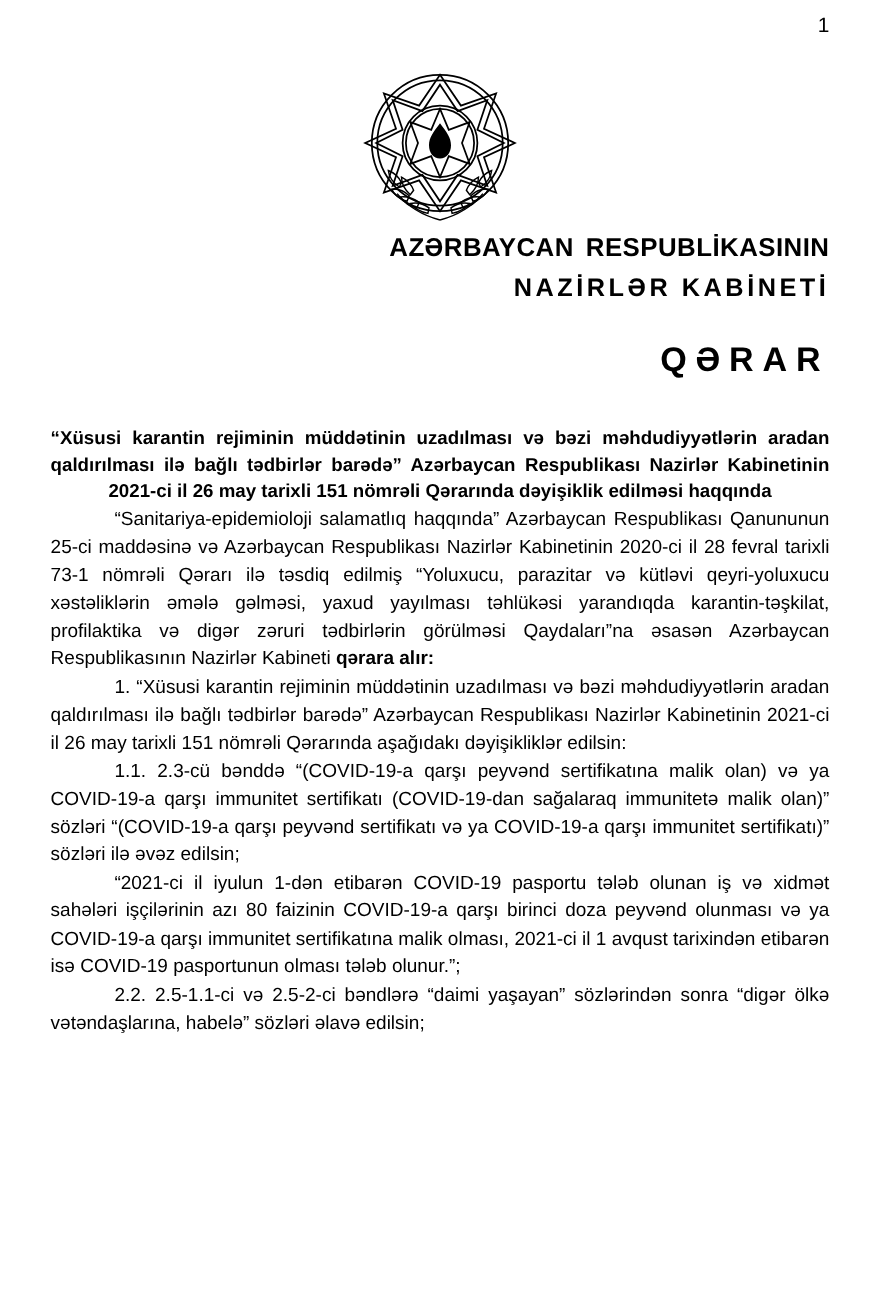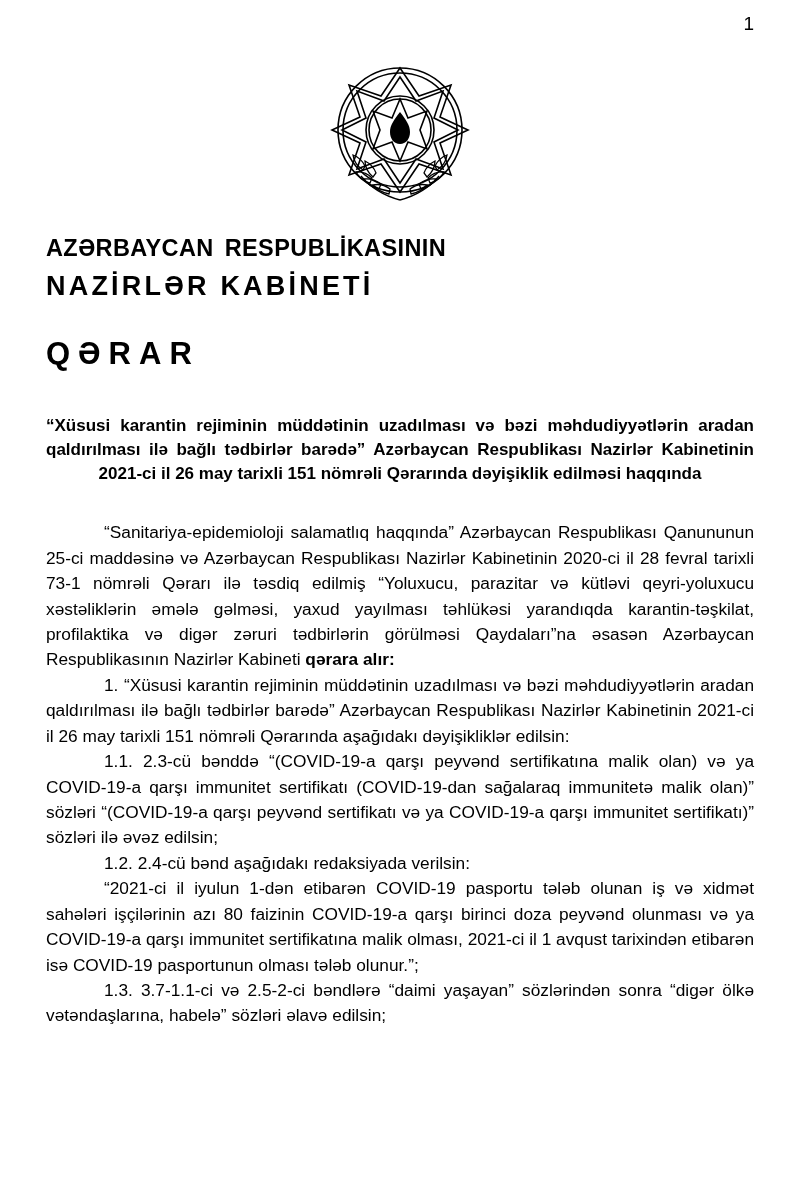--- a/index.html
+++ b/index.html
@@ -32,52 +32,51 @@
     justify-content: center;
     align-items: flex-start;
     margin-top: 34px;
     height: 160px;
   }
   .emblem {
     width: 170px;
     height: 160px;
   }
   .title-block {
-    text-align: left;
-    margin-top: 25px;
+    text-align: right;
+    margin-top: 2px;
   }
   .org-line-1 {
     font-size: 23.5px;
     font-weight: bold;
     letter-spacing: 0.4px;
     word-spacing: 4px;
   }
   .org-line-2 {
-    font-size: 27px;
+    font-size: 23px;
     font-weight: bold;
     letter-spacing: 3.2px;
     margin-top: 9px;
   }
   .doc-kind {
     font-size: 31px;
     font-weight: bold;
     letter-spacing: 8px;
     margin-top: 34px;
   }
   .subject {
     margin-top: 42px;
     font-size: 17px;
     font-weight: bold;
     line-height: 1.42;
     text-align: justify;
     text-align-last: center;
     text-justify: inter-word;
   }
   .body-text {
-    margin-top: 34px;
     font-size: 17.3px;
     line-height: 1.47;
     text-align: justify;
     text-justify: inter-word;
   }
   .body-text p {
     margin: 0;
     text-indent: 58px;
   }
   .body-text b {
@@ -132,18 +131,17 @@
     <div class="org-line-2">NAZİRLƏR KABİNETİ</div>
     <div class="doc-kind">QƏRAR</div>
   </div>
 
   <div class="subject">“Xüsusi karantin rejiminin müddətinin uzadılması və bəzi məhdudiyyətlərin aradan qaldırılması ilə bağlı tədbirlər barədə” Azərbaycan Respublikası Nazirlər Kabinetinin 2021-ci il 26 may tarixli 151 nömrəli Qərarında dəyişiklik edilməsi haqqında</div>
 
   <div class="body-text">
       <p><span>“Sanitariya-epidemioloji salamatlıq haqqında” Azərbaycan Respublikası Qanununun 25-ci maddəsinə və Azərbaycan Respublikası Nazirlər Kabinetinin 2020-ci il 28 fevral tarixli 73-1 nömrəli Qərarı ilə təsdiq edilmiş “Yoluxucu, parazitar və kütləvi qeyri-yoluxucu xəstəliklərin əmələ gəlməsi, yaxud yayılması təhlükəsi yarandıqda karantin-təşkilat, profilaktika və digər zəruri tədbirlərin görülməsi Qaydaları”na əsasən Azərbaycan Respublikasının Nazirlər Kabineti </span><b>qərara alır:</b></p>
       <p><span>1. “Xüsusi karantin rejiminin müddətinin uzadılması və bəzi məhdudiyyətlərin aradan qaldırılması ilə bağlı tədbirlər barədə” Azərbaycan Respublikası Nazirlər Kabinetinin 2021-ci il 26 may tarixli 151 nömrəli Qərarında aşağıdakı dəyişikliklər edilsin:</span></p>
       <p><span>1.1. 2.3-cü bənddə “(COVID-19-a qarşı peyvənd sertifikatına malik olan) və ya COVID-19-a qarşı immunitet sertifikatı (COVID-19-dan sağalaraq immunitetə malik olan)” sözləri “(COVID-19-a qarşı peyvənd sertifikatı və ya COVID-19-a qarşı immunitet sertifikatı)” sözləri ilə əvəz edilsin;</span></p>
-      <p><span>1.2. 2.4-cü bənd aşağıdakı redaksiyada verilsin:</span></p>
       <p><span>“2021-ci il iyulun 1-dən etibarən COVID-19 pasportu tələb olunan iş və xidmət sahələri işçilərinin azı 80 faizinin COVID-19-a qarşı birinci doza peyvənd olunması və ya COVID-19-a qarşı immunitet sertifikatına malik olması, 2021-ci il 1 avqust tarixindən etibarən isə COVID-19 pasportunun olması tələb olunur.”;</span></p>
-      <p><span>1.3. 3.7-1.1-ci və 2.5-2-ci bəndlərə “daimi yaşayan” sözlərindən sonra “digər ölkə vətəndaşlarına, habelə” sözləri əlavə edilsin;</span></p>
+      <p><span>2.2. 2.5-1.1-ci və 2.5-2-ci bəndlərə “daimi yaşayan” sözlərindən sonra “digər ölkə vətəndaşlarına, habelə” sözləri əlavə edilsin;</span></p>
     </div>
 
 </div>
 
 </body></html>

